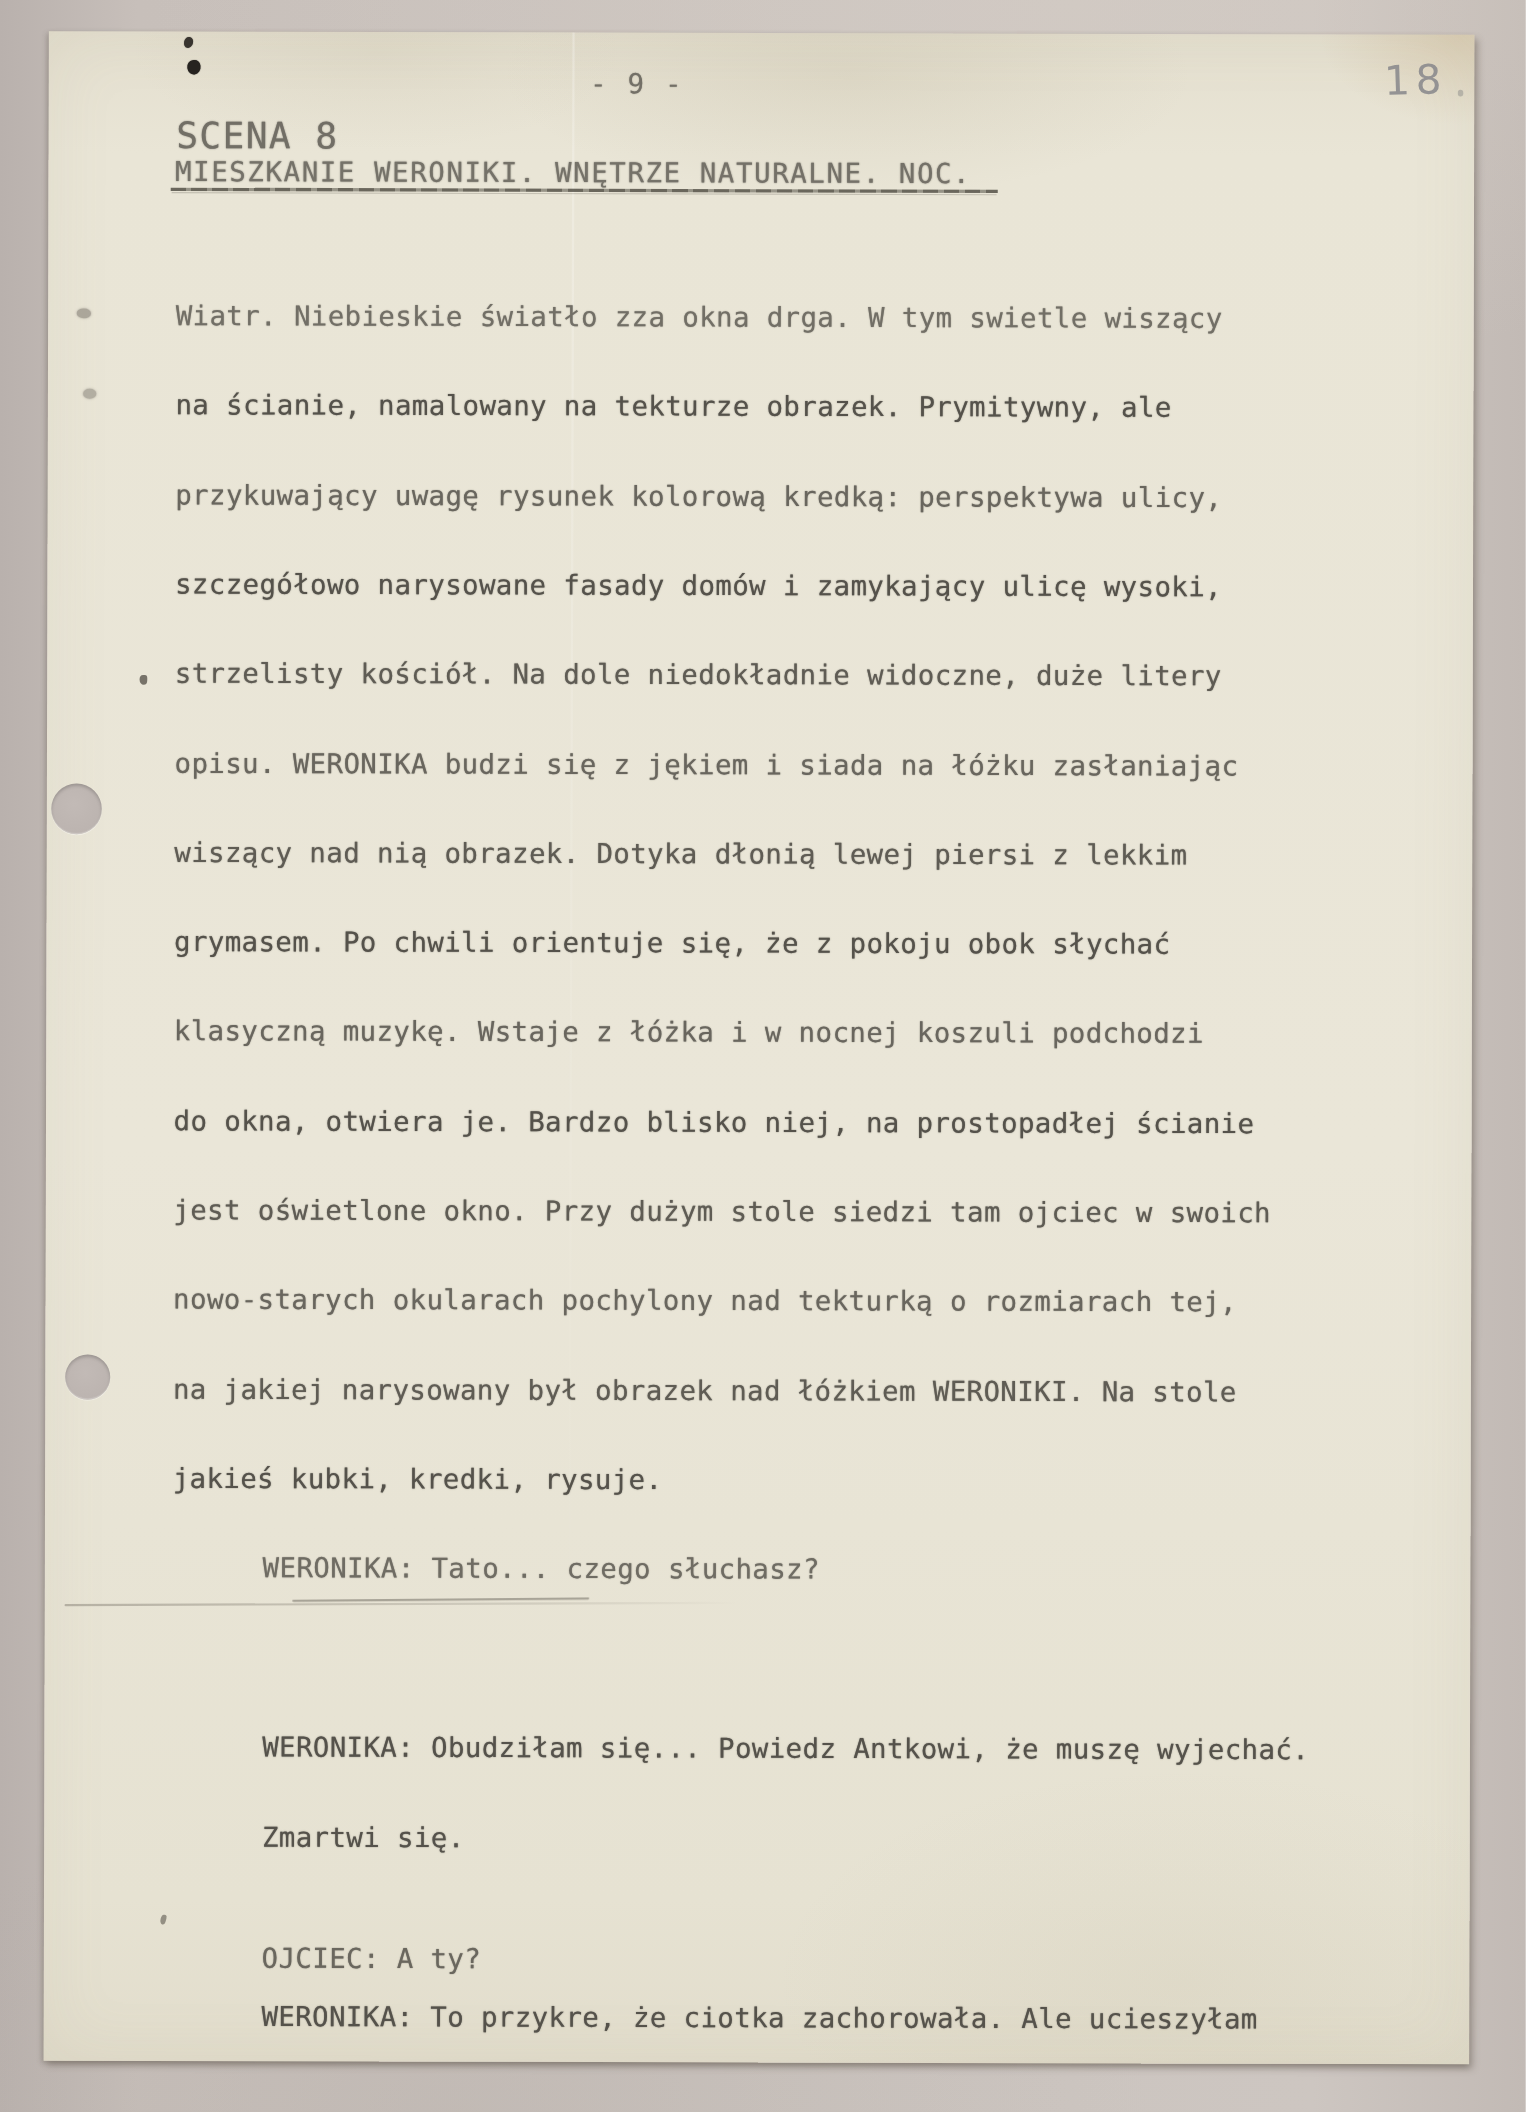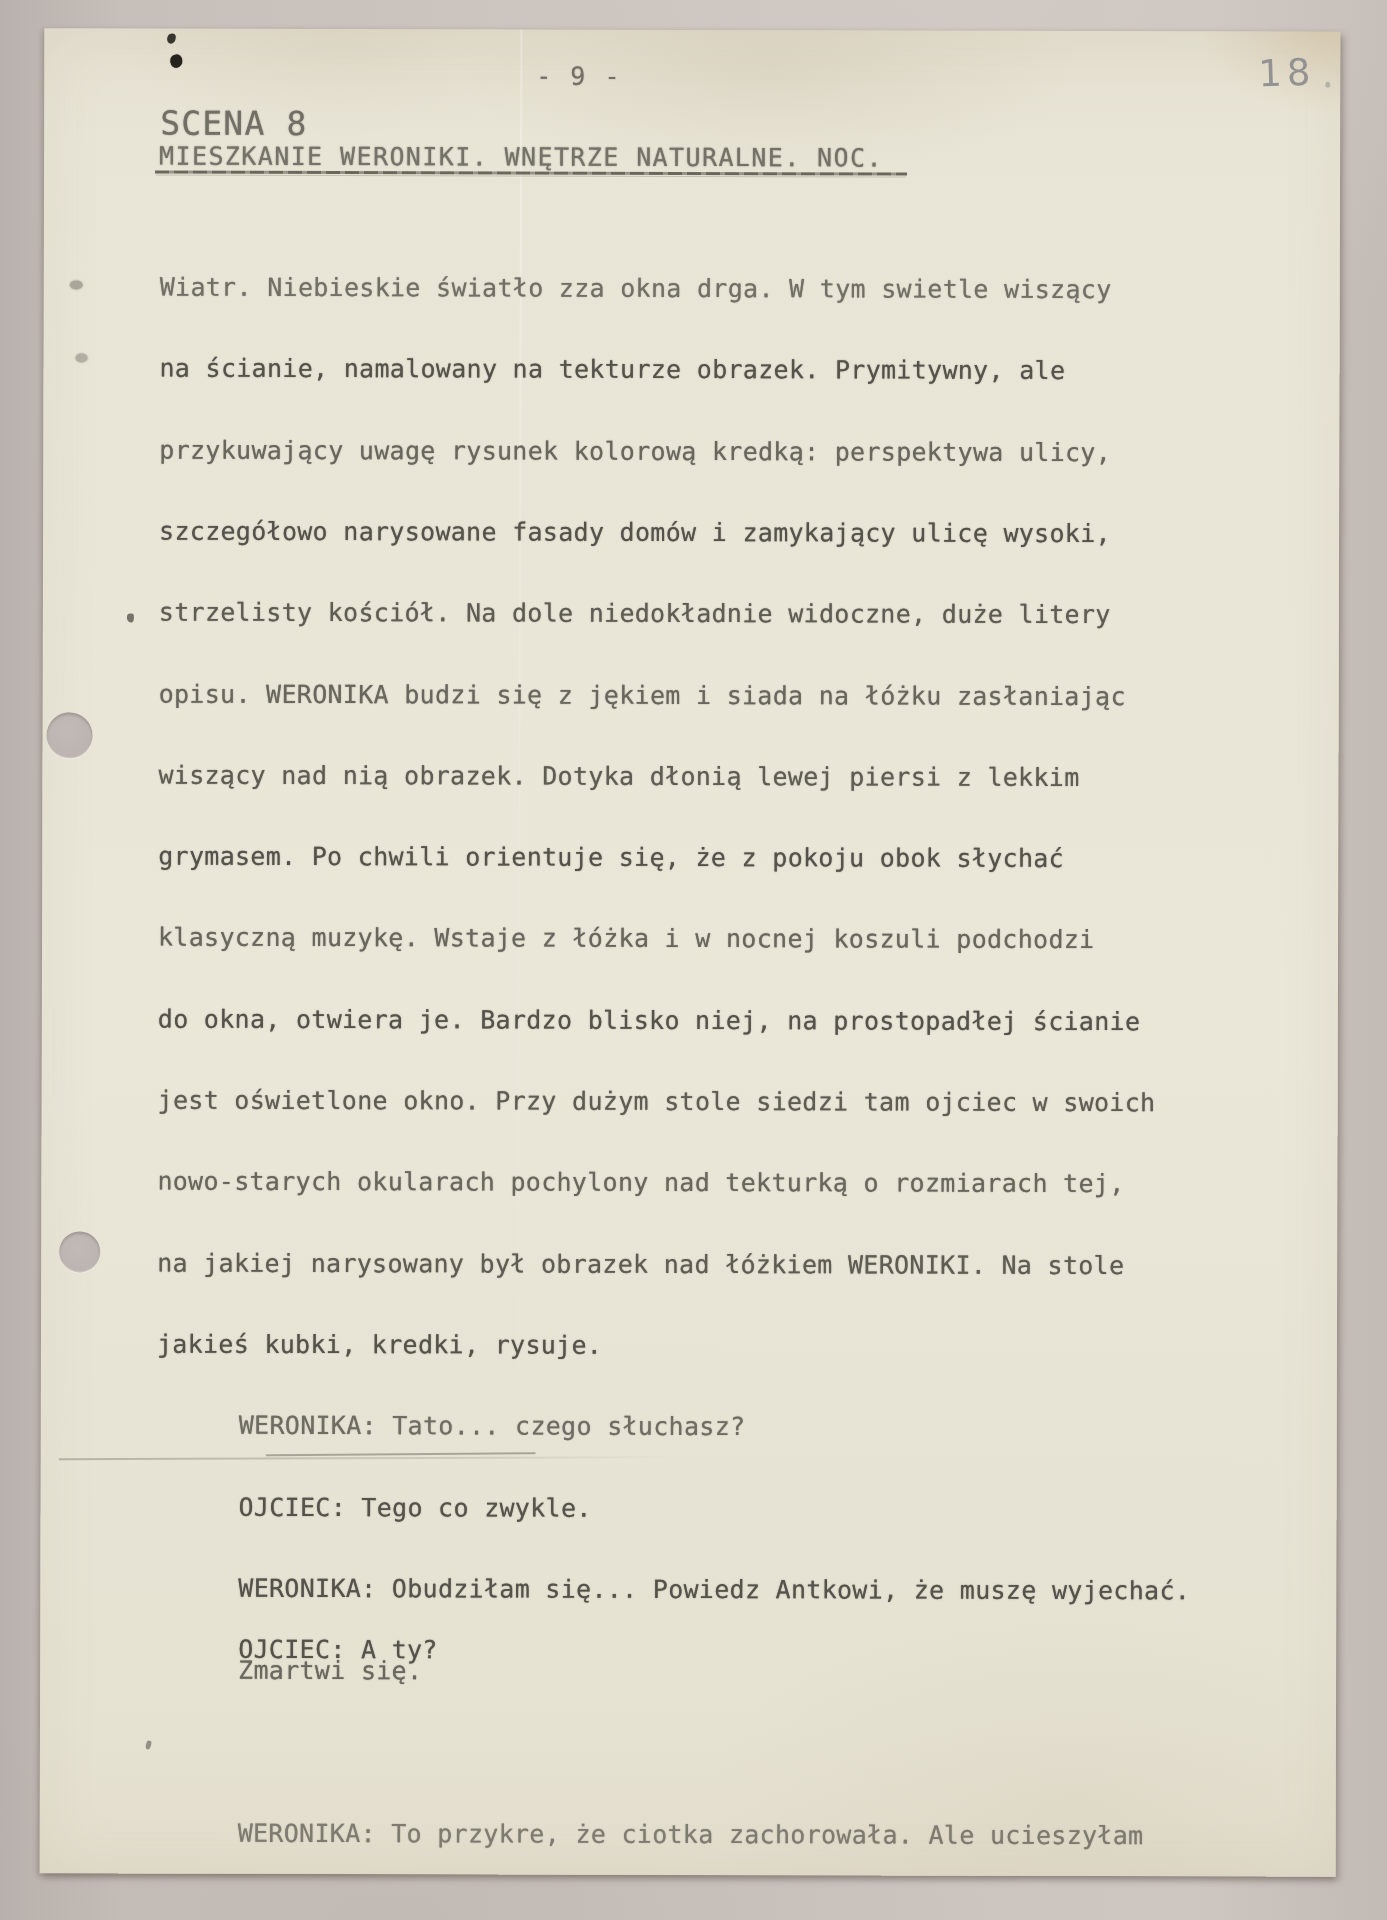--- a/index.html
+++ b/index.html
@@ -139,24 +139,23 @@
       <div class="tl action" style="left: 116px; top: 813.1px;">grymasem. Po chwili orientuje się, że z pokoju obok słychać</div>
       <div class="tl action" style="left: 116px; top: 894.4px;">klasyczną muzykę. Wstaje z łóżka i w nocnej koszuli podchodzi</div>
       <div class="tl action" style="left: 116px; top: 975.7px;">do okna, otwiera je. Bardzo blisko niej, na prostopadłej ścianie</div>
       <div class="tl action" style="left: 116px; top: 1057px;">jest oświetlone okno. Przy dużym stole siedzi tam ojciec w swoich</div>
       <div class="tl action" style="left: 116px; top: 1138.3px;">nowo-starych okularach pochylony nad tekturką o rozmiarach tej,</div>
       <div class="tl action" style="left: 116px; top: 1219.6px;">na jakiej narysowany był obrazek nad łóżkiem WERONIKI. Na stole</div>
       <div class="tl action" style="left: 116px; top: 1300.9px;">jakieś kubki, kredki, rysuje.</div>
     </div>
   <div class="block" id="dialogue-block">
       <div class="tl dialogue" style="left: 198px; top: 1382px;">WERONIKA: Tato... czego słuchasz?</div>
-      <div class="tl dialogue" style="left: 198px; top: 1463.6px;">OJCIEC: Tego co zwykle.</div>
       <div class="tl dialogue" style="left: 198px; top: 1545.2px;">WERONIKA: Obudziłam się... Powiedz Antkowi, że muszę wyjechać.</div>
       <div class="tl dialogue" style="left: 198px; top: 1626.8px; text-align: center;">Zmartwi się.</div>
-      <div class="tl dialogue" style="left: 198px; top: 1606px;">OJCIEC: A ty?</div>
+      <div class="tl dialogue" style="left: 198px; top: 1737px;">OJCIEC: A ty?</div>
       <div class="tl dialogue" style="left: 198px; top: 1790px;">WERONIKA: To przykre, że ciotka zachorowała. Ale ucieszyłam</div>
     </div>
 
   <div class="hole h1"></div>
   <div class="hole h2"></div>
   <div class="ink-dot d1"></div>
   <div class="ink-dot d2"></div>
   <div class="speck s1"></div>
   <div class="speck s2"></div>
   <div class="speck s3"></div>

